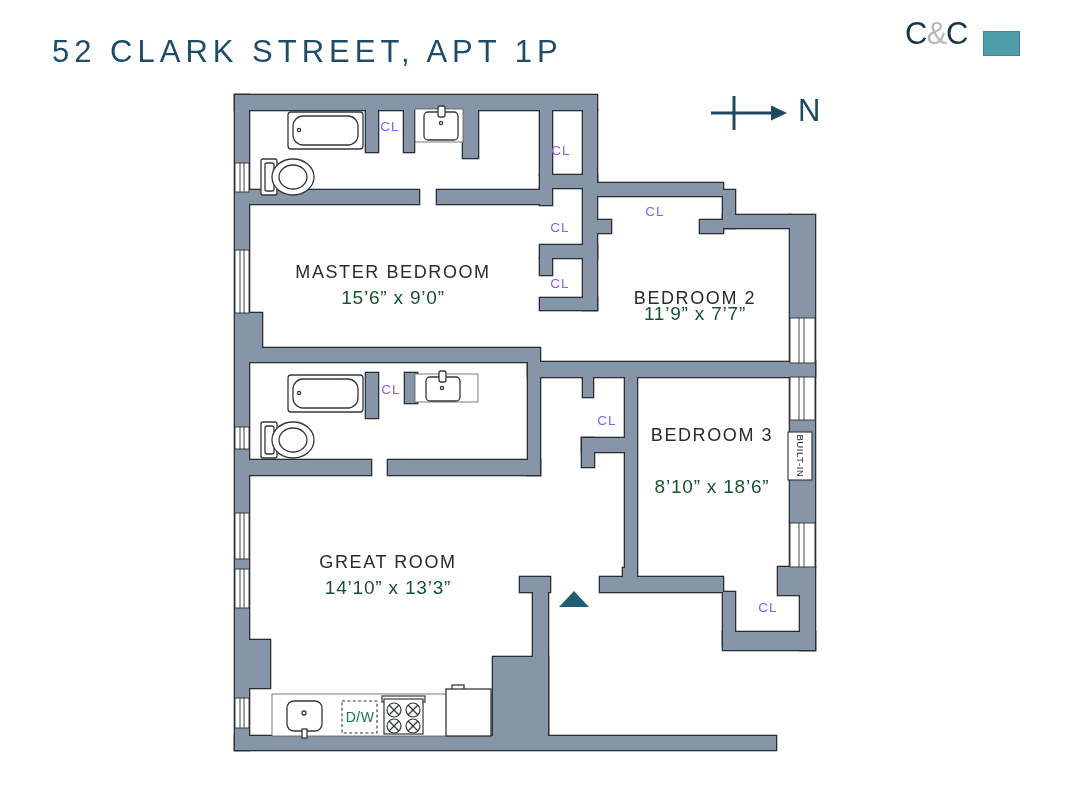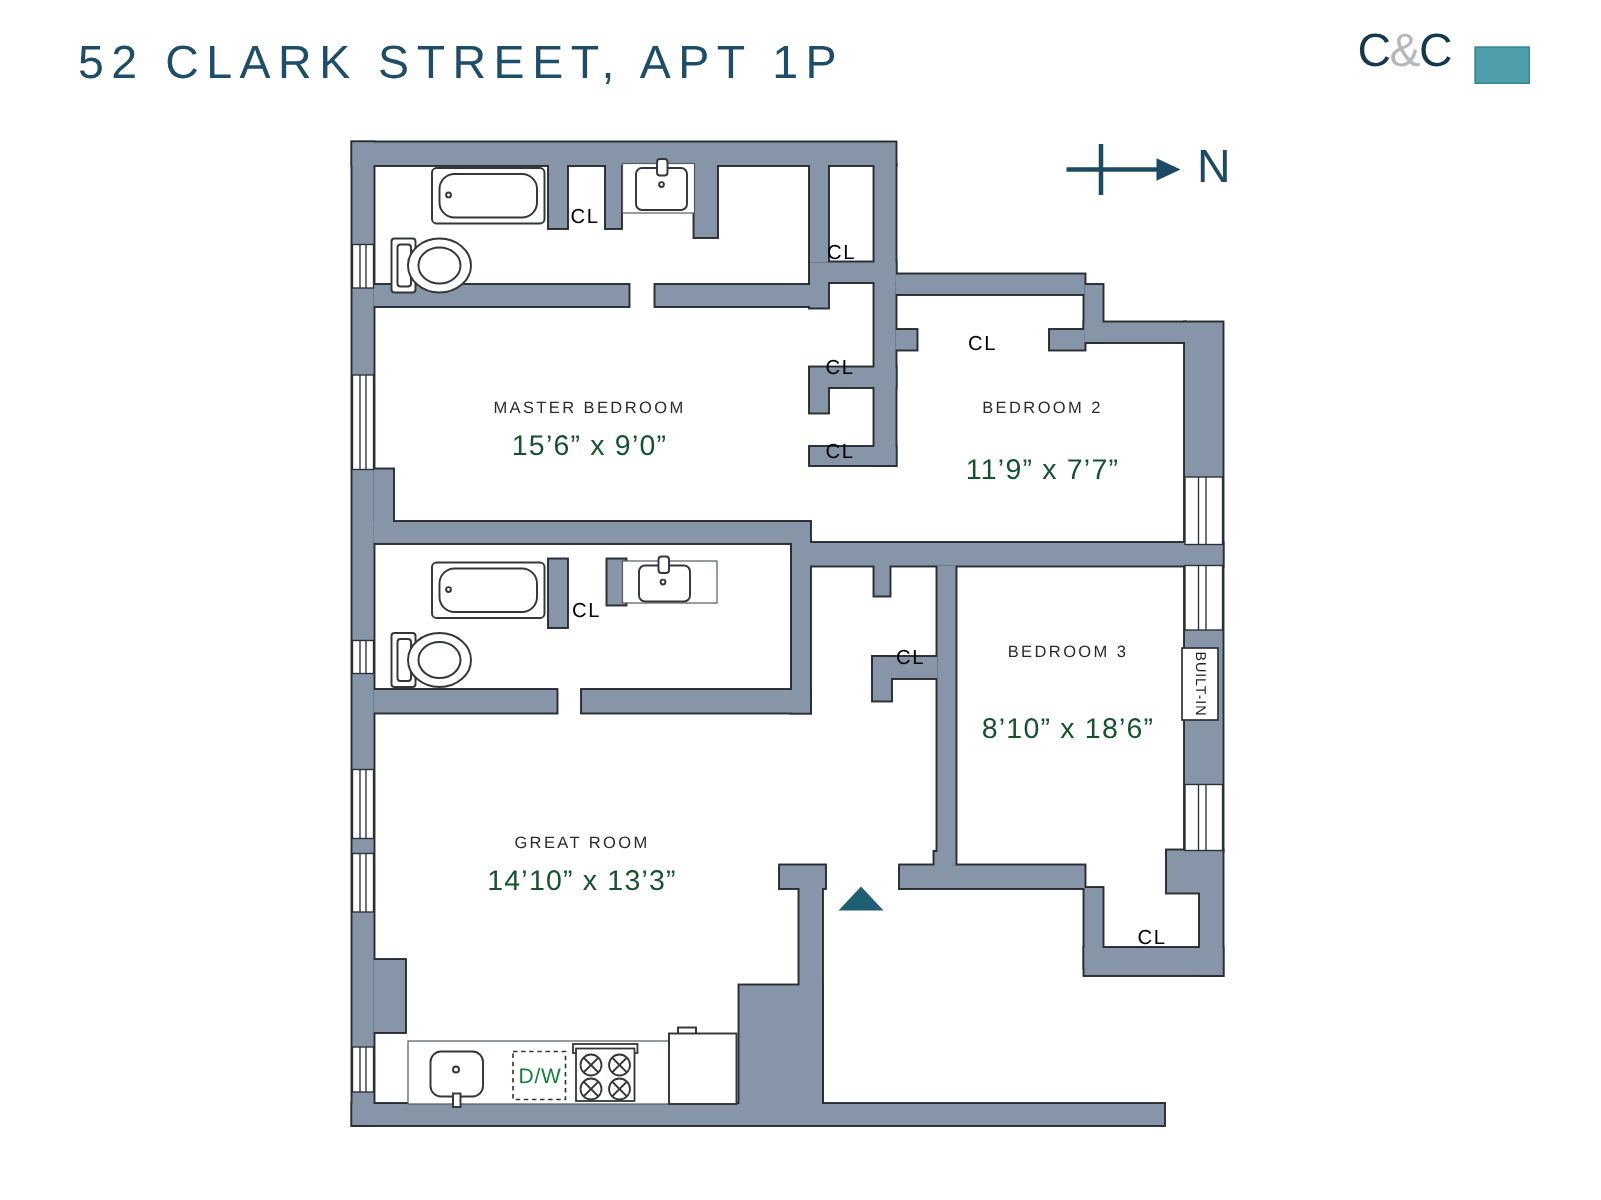--- a/index.html
+++ b/index.html
@@ -1,21 +1,21 @@
 <!DOCTYPE html>
 <html><head>
 <meta charset="utf-8">
 <style>
   html,body{margin:0;padding:0;}
   body{
     width:1067px;height:800px;position:relative;background:#ffffff;
     font-family:"Liberation Sans", sans-serif;overflow:hidden;
   }
   .page-title{
-    position:absolute;left:52px;top:24px;
+    position:absolute;left:52px;top:34px;
     font-size:31px;letter-spacing:5px;color:#1D4D68;font-weight:500;
   }
   .logo{position:absolute;left:905px;top:16px;font-size:31px;letter-spacing:-1px;}
   .logo .c{color:#14384E;font-weight:500;}
   .logo .amp{color:#B5B8BB;font-weight:400;}
   .logo-square{
     position:absolute;left:983px;top:31px;width:37px;height:25px;
     background:#4F9DAB;border:1px solid #3A8795;box-sizing:border-box;
   }
   .compass-n{
@@ -26,23 +26,23 @@
   .wall-fill{fill:#8795A8;stroke:none;}
   .win{fill:#ffffff;stroke:#2A2F35;stroke-width:0.9;}
   .winline{stroke:#2A2F35;stroke-width:0.9;}
   .fx{fill:#ffffff;stroke:#33373C;stroke-width:1.3;}
   .fx-thin{fill:#ffffff;stroke:#555a60;stroke-width:0.8;}
   .builtin-box{fill:#ffffff;stroke:#2A2F35;stroke-width:1.1;}
   .lbl{
     position:absolute;transform:translate(-50%,-50%);white-space:nowrap;
     color:#2B2B2B;text-align:center;
   }
-  .room-name{font-size:11px;letter-spacing:1.6px;}
+  .room-name{font-size:18px;letter-spacing:1.6px;}
   .room-dims{font-size:19px;letter-spacing:0.8px;color:#14532d;}
-  .cl{font-size:13.5px;letter-spacing:1px;color:#000000;margin-top:18px;}
+  .cl{font-size:13.5px;letter-spacing:1px;color:#8b5cf6;}
   .dw{font-size:14px;letter-spacing:0.5px;color:#15803d;}
   .builtin-lbl{
     font-size:9.5px;letter-spacing:0.6px;color:#1d1d1d;
     writing-mode:vertical-rl;transform:translate(-50%,-50%);
   }
 </style>
 </head>
 <body>
 
 <div class="page-title">52 CLARK STREET, APT 1P</div>
@@ -242,21 +242,21 @@
     <rect class="fx" x="452" y="685" width="12" height="5"></rect>
     <rect class="fx" x="446" y="689" width="45" height="47"></rect>
   </g>
 
   <polygon points="559,607 589,607 574,591" fill="#1F5F74"></polygon>
 </svg>
 
 <div class="lbl room-name" style="left:393px;top:272px;">MASTER BEDROOM</div>
 <div class="lbl room-dims" style="left:393px;top:298px;">15’6” x 9’0”</div>
 
-<div class="lbl room-name" style="left:695px;top:272px;">BEDROOM 2</div>
+<div class="lbl room-name" style="left:695px;top:298px;">BEDROOM 2</div>
 <div class="lbl room-dims" style="left:695px;top:314px;">11’9” x 7’7”</div>
 
 <div class="lbl room-name" style="left:712px;top:435px;">BEDROOM 3</div>
 <div class="lbl room-dims" style="left:712px;top:487px;">8’10” x 18’6”</div>
 
 <div class="lbl room-name" style="left:388px;top:562px;">GREAT ROOM</div>
 <div class="lbl room-dims" style="left:388px;top:588px;">14’10” x 13’3”</div>
 
 <div class="lbl cl" style="left:390px;top:126px;">CL</div>
 <div class="lbl cl" style="left:561px;top:150px;">CL</div>

